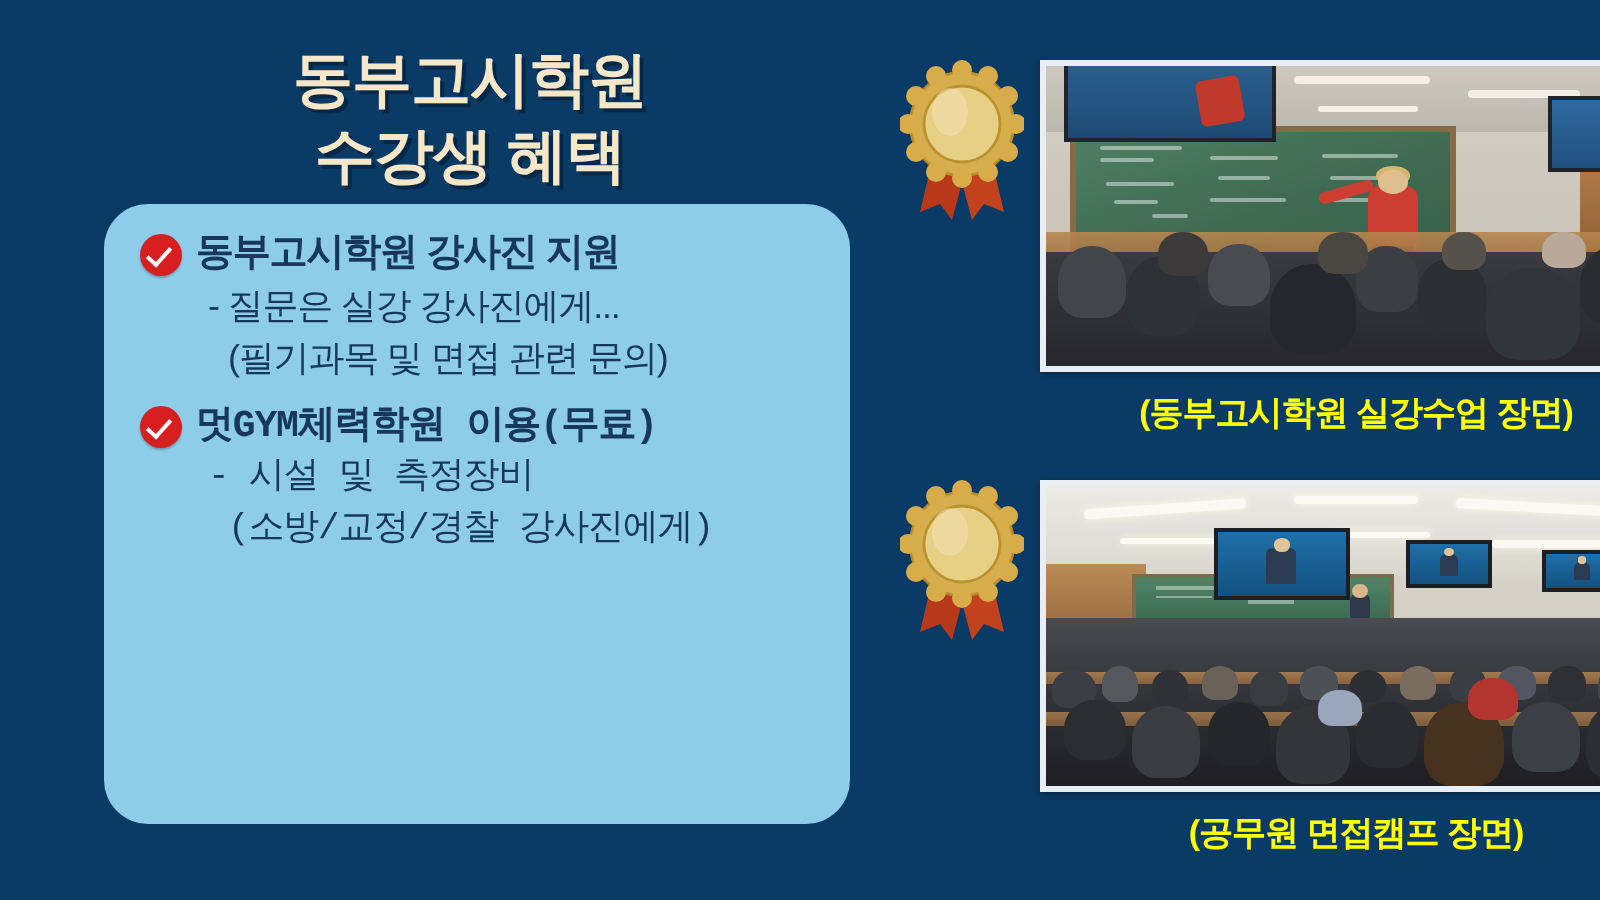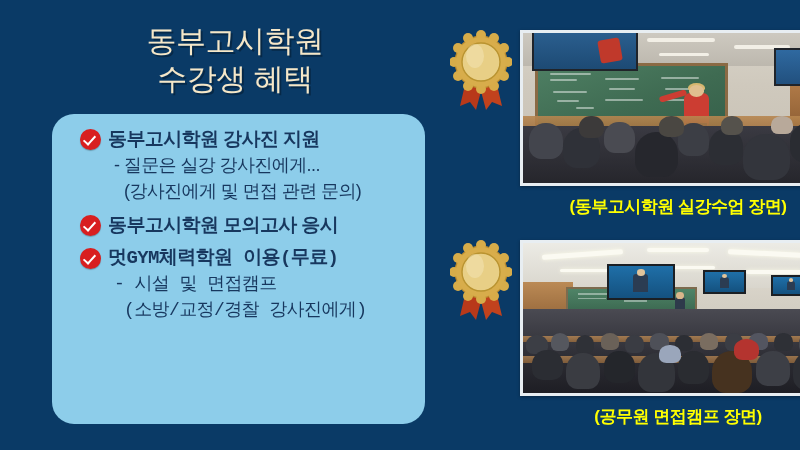--- a/index.html
+++ b/index.html
@@ -20,38 +20,38 @@
   #title-block {
     position: absolute;
     left: 30px;
     top: 22px;
     width: 410px;
     text-align: center;
   }
   .title-line {
     color: #f5e7c8;
     font-size: 30px;
-    font-weight: normal;
+    font-weight: bold;
     line-height: 38px;
     letter-spacing: -0.5px;
     white-space: nowrap;
     text-shadow: 2px 2px 0 rgba(0,0,0,0.30);
   }
 
   
   #benefits-panel {
     position: absolute;
     left: 52px;
-    top: 114px;
+    top: 102px;
     width: 373px;
     height: 310px;
     background: #8dcdea;
     border-radius: 22px;
     box-sizing: border-box;
-    padding: 13px 12px 10px 28px;
+    padding: 13px 12px 10px 18px;
   }
   .benefit-item { margin-bottom: 9px; }
   .benefit-item:last-child { margin-bottom: 0; font-family: Liberation Mono, monospace; }
 
   .benefit-head {
     display: flex;
     align-items: center;
     gap: 7px;
     margin-bottom: 1px;
   }
@@ -194,36 +194,32 @@
   </div>
 
   <div id="benefits-panel">
 
     <div class="benefit-item">
       <div class="benefit-head">
         <span class="check-icon"></span>
         <span class="benefit-title">동부고시학원 강사진 지원</span>
       </div>
       <div class="benefit-sub">- 질문은 실강 강사진에게...</div>
-      <div class="benefit-sub indent2">(강사진에게 및 면접 관련 문의)</div>
+      <div class="benefit-sub indent2">(필기과목 및 면접 관련 문의)</div>
     </div>
 
     <div class="benefit-item">
-      <div class="benefit-head">
-        <span class="check-icon"></span>
-        <span class="benefit-title">동부고시학원 모의고사 응시</span>
-      </div>
     </div>
 
     <div class="benefit-item">
       <div class="benefit-head">
         <span class="check-icon"></span>
         <span class="benefit-title">멋GYM체력학원 이용(무료)</span>
       </div>
-      <div class="benefit-sub">- 시설 및 면접캠프</div>
+      <div class="benefit-sub">- 시설 및 측정장비</div>
       <div class="benefit-sub indent2">(소방/교정/경찰 강사진에게)</div>
     </div>
 
   </div>
 
   <div class="photo-group" id="photo-group-1">
 
     <svg class="medal" viewBox="0 0 62 86">
       <polygon points="18,44 10,78 20,74 26,82 34,52" fill="#b8391a"></polygon>
       <polygon points="44,44 52,78 42,74 36,82 28,52" fill="#c1421d"></polygon>

